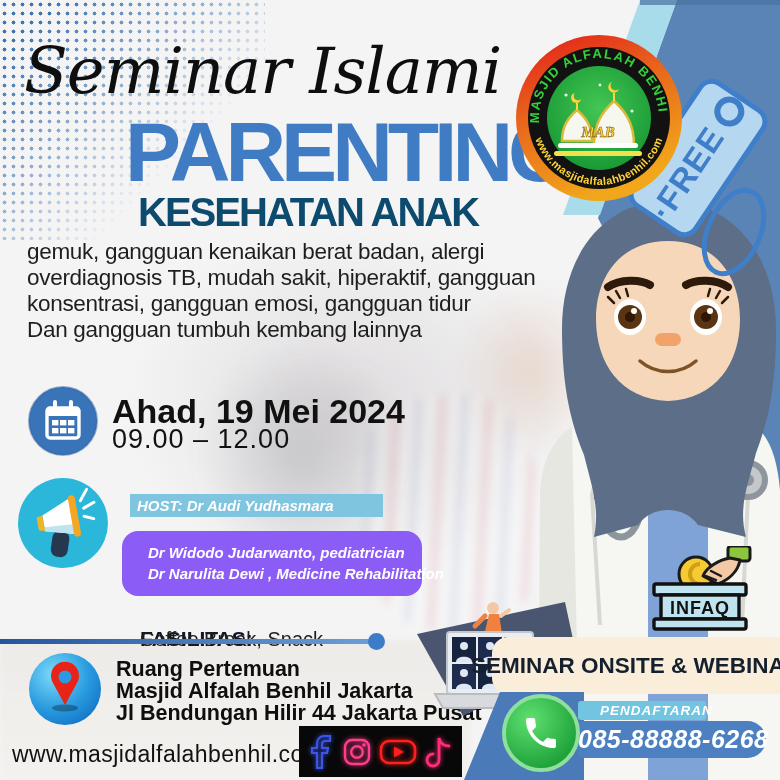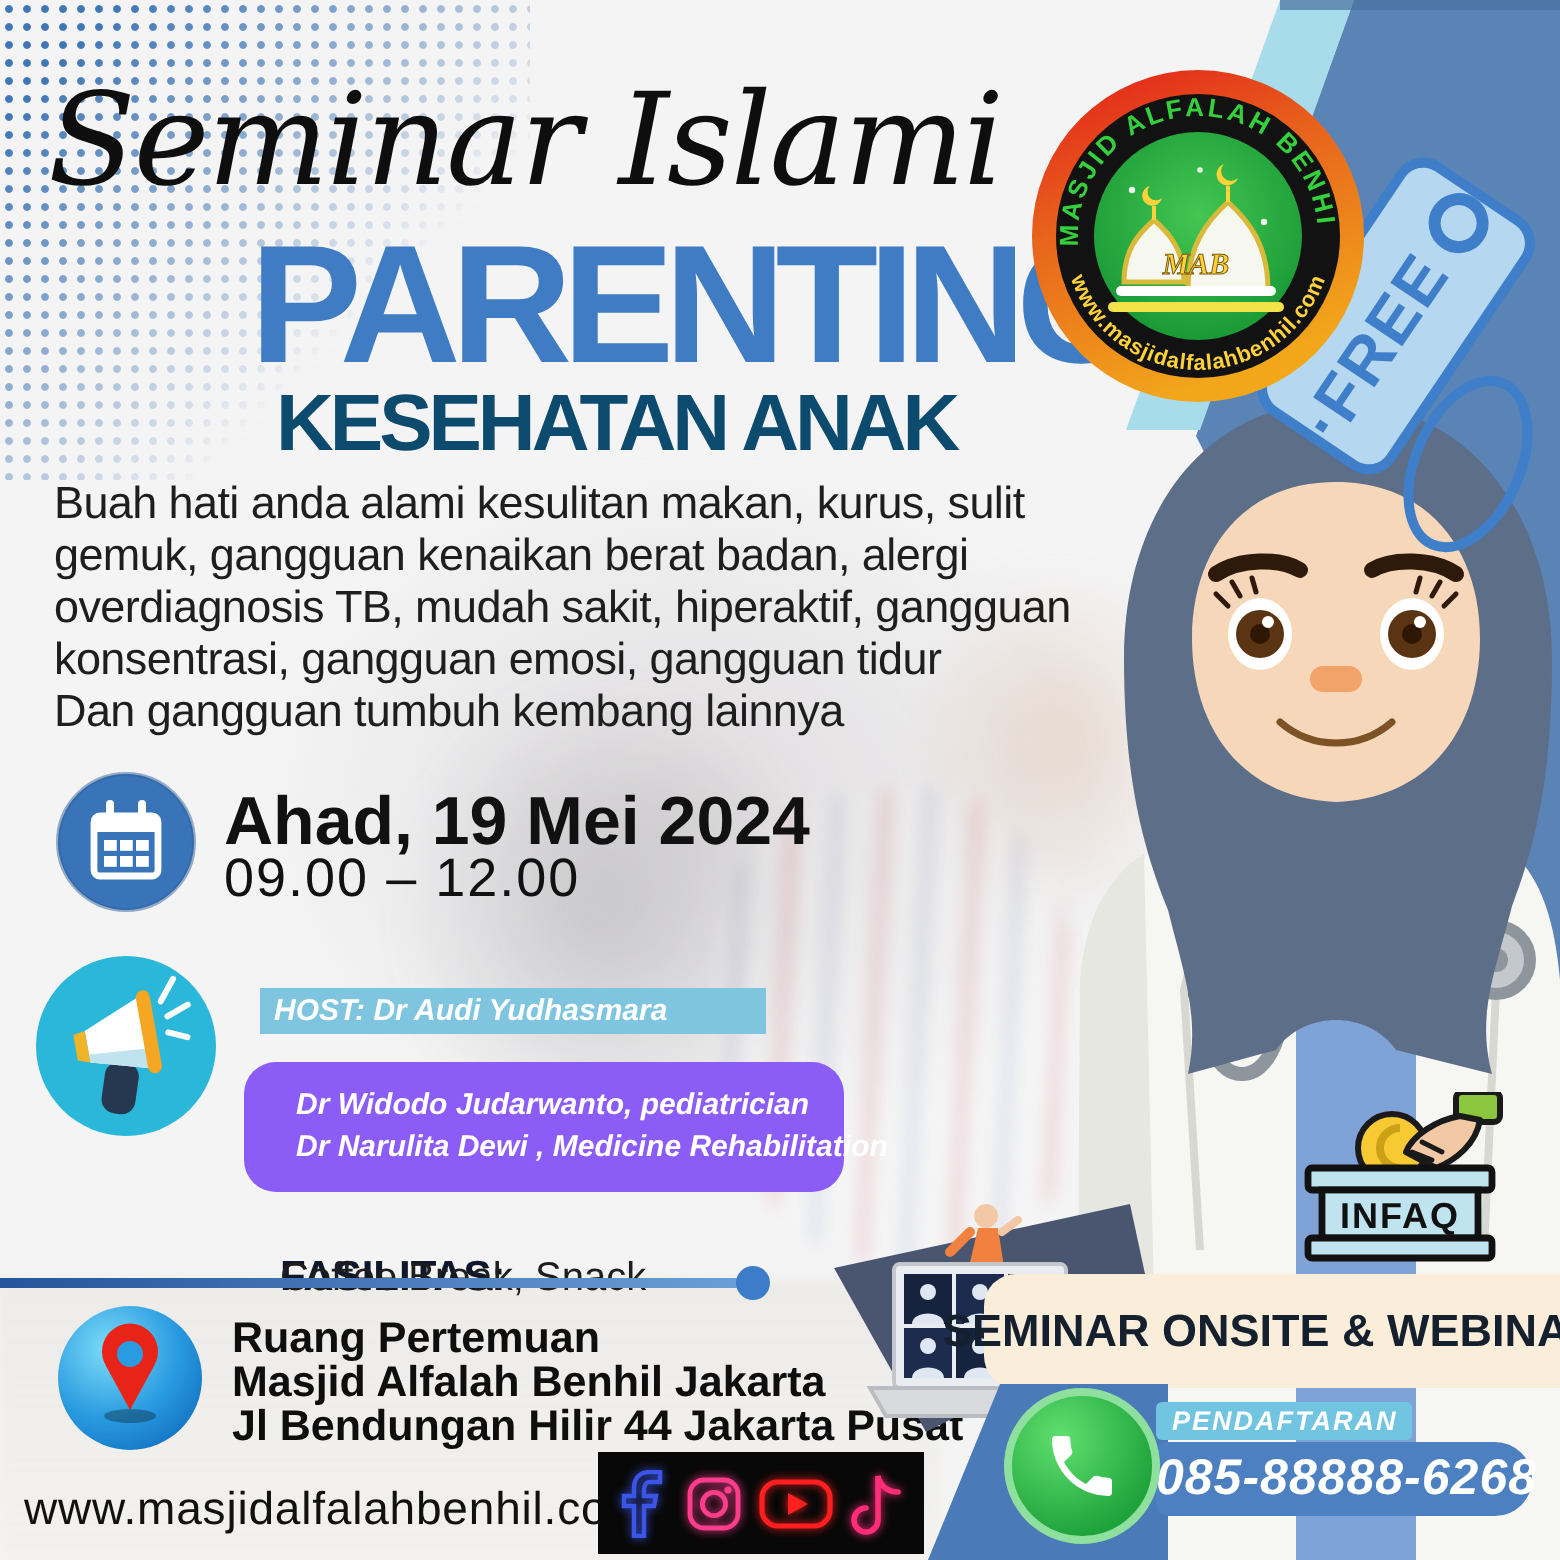--- a/index.html
+++ b/index.html
@@ -58,21 +58,21 @@
 
   .banner{left:492px;top:637px;width:288px;height:57px;background:#faeeda;border-radius:16px 0 0 16px;
     display:flex;align-items:center;justify-content:center;font-size:22.5px;font-weight:bold;color:#15202e;white-space:nowrap;}
 
   .reg-para{left:464px;top:692px;width:120px;height:88px;background:#4a7ab8;
     clip-path:polygon(30% 0,100% 0,100% 100%,0 100%);}
   .green-circle{left:502px;top:694px;width:70px;height:70px;border-radius:50%;
     background:radial-gradient(circle at 35% 30%,#5fe06f,#1ea23a 75%);border:4px solid #8fdf9f;
     display:flex;align-items:center;justify-content:center;}
   .pend-bar{left:578px;top:701px;width:128px;height:19px;background:#72c5e0;border-radius:3px;
-    font-size:13.5px;font-style:italic;font-weight:bold;color:#fff;line-height:19px;padding-left:8px;box-sizing:border-box;letter-spacing:1px;white-space:nowrap;}
+    font-size:13.5px;font-style:italic;font-weight:bold;color:#fff;line-height:19px;padding-left:22px;box-sizing:border-box;letter-spacing:1px;white-space:nowrap;}
   .phone-bar{left:578px;top:721px;width:188px;height:37px;background:#4d80c1;border-radius:6px 19px 19px 6px;
     font-size:25px;font-style:italic;font-weight:bold;color:#fff;line-height:37px;text-align:center;letter-spacing:.5px;white-space:nowrap;}
 
   .free-tag{left:622px;top:118px;width:152px;height:80px;transform:rotate(-56deg);
     background:#b5d7f0;border:5px solid #3f7ec9;border-radius:16px;box-sizing:border-box;
     display:flex;align-items:center;justify-content:center;gap:8px;}
   .free-text{font-size:33px;font-weight:bold;color:#3f7ec9;letter-spacing:1px;}
   .free-ring{width:18px;height:18px;border:6px solid #3f7ec9;border-radius:50%;}
 
   .neon{filter:drop-shadow(0 0 2.5px currentColor);}
@@ -94,21 +94,20 @@
     <rect x="640" y="0" width="140" height="5" fill="#48719f" opacity=".7"></rect>
   </svg>
 
   <div class="abs dots"></div>
 
   <div class="abs script-title">Seminar Islami</div>
   <div class="abs main-title">PARENTING</div>
   <div class="abs sub-title">KESEHATAN ANAK</div>
 
   <div class="abs intro">
-    <div>Buah hati anda alami kesulitan makan, kurus, sulit</div>
     <div>gemuk, gangguan kenaikan berat badan, alergi</div>
     <div>overdiagnosis TB, mudah sakit, hiperaktif, gangguan</div>
     <div>konsentrasi, gangguan emosi, gangguan tidur</div>
     <div>Dan gangguan tumbuh kembang lainnya</div>
   </div>
 
   <svg class="abs" style="left:520px;top:195px" width="260" height="585" viewBox="0 0 260 585">
 
     <path d="M18,585 L20,295 C24,245 62,220 98,216 L200,216 C244,222 256,252 260,295 L260,585 Z" fill="#f6f6f3"></path>
     <path d="M18,585 L20,295 C22,268 32,244 52,232 L60,585 Z" fill="#e7e7e2"></path>

